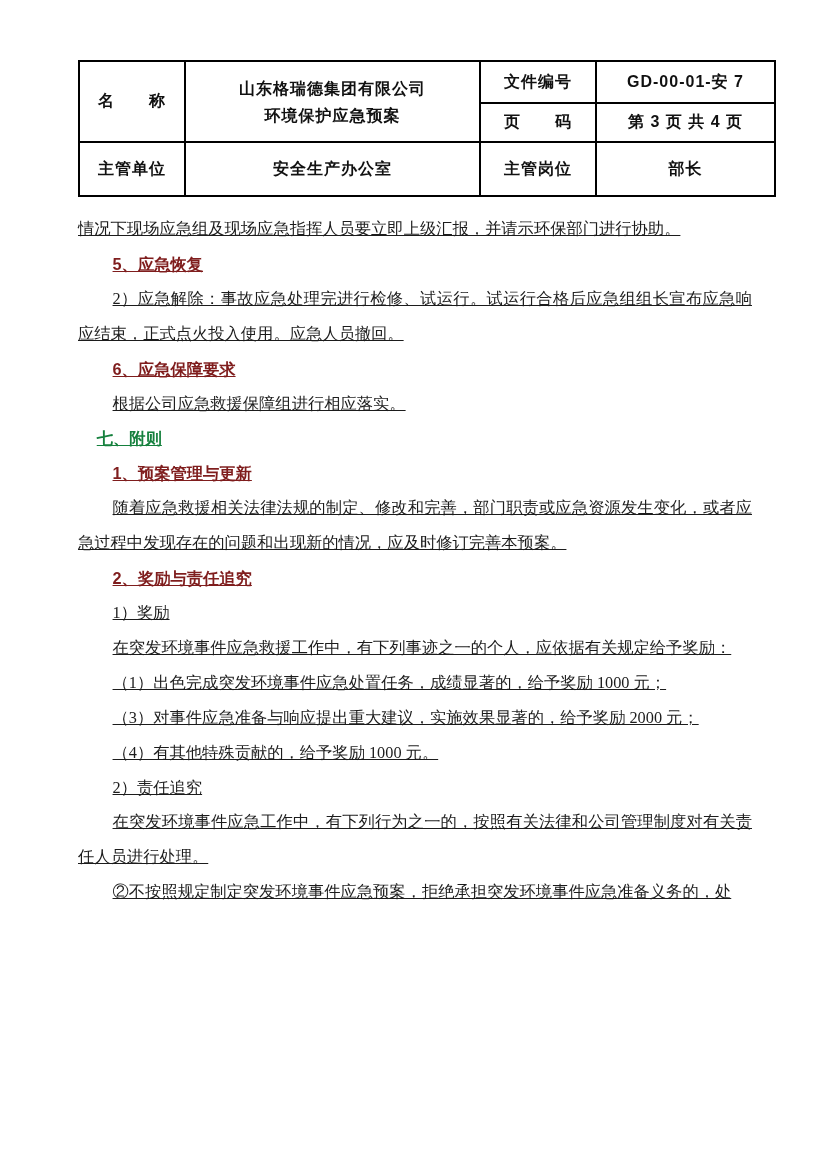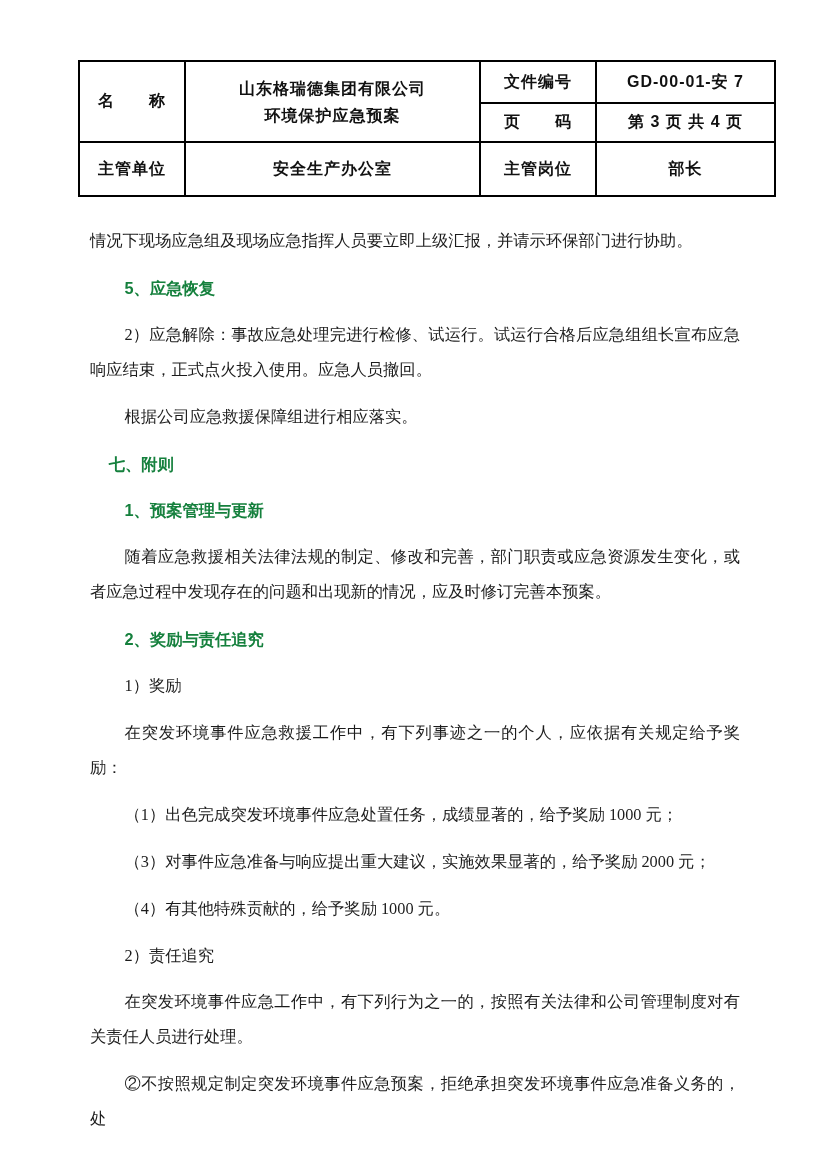--- a/index.html
+++ b/index.html
@@ -45,28 +45,28 @@
   .doc-body {
     position: absolute;
     left: 78px;
     top: 212px;
     width: 674px;
     font-size: 16.3px;
     line-height: 34.9px;
     text-align: justify;
     text-justify: inter-ideograph;
   }
-  .doc-body p { margin: 12px; padding: 0; }
+  .doc-body p { margin: 0; padding: 0; text-decoration: underline; }
   .plain   { text-indent: 0; }
   .indent  { text-indent: 2.12em; }
   .heading {
     text-indent: 2.12em;
     font-weight: bold;
     font-family: "Liberation Sans", "DejaVu Sans", sans-serif;
-    color: #15803d;
+    color: #7f1d1d;
   }
   .section {
     text-indent: 1.15em;
     font-weight: bold;
     font-family: "Liberation Sans", "DejaVu Sans", sans-serif;
     color: #15803d;
   }
 </style>
 </head>
 <body>
@@ -92,20 +92,21 @@
     <td class="col-3">主管岗位</td>
     <td class="col-4">部长</td>
   </tr>
 </tbody>
   </table>
 
 <div class="doc-body">
     <p class="plain">情况下现场应急组及现场应急指挥人员要立即上级汇报，并请示环保部门进行协助。</p>
     <p class="heading">5、应急恢复</p>
     <p class="indent">2）应急解除：事故应急处理完进行检修、试运行。试运行合格后应急组组长宣布应急响应结束，正式点火投入使用。应急人员撤回。</p>
+    <p class="heading">6、应急保障要求</p>
     <p class="indent">根据公司应急救援保障组进行相应落实。</p>
     <p class="section">七、附则</p>
     <p class="heading">1、预案管理与更新</p>
     <p class="indent">随着应急救援相关法律法规的制定、修改和完善，部门职责或应急资源发生变化，或者应急过程中发现存在的问题和出现新的情况，应及时修订完善本预案。</p>
     <p class="heading">2、奖励与责任追究</p>
     <p class="indent">1）奖励</p>
     <p class="indent">在突发环境事件应急救援工作中，有下列事迹之一的个人，应依据有关规定给予奖励：</p>
     <p class="indent">（1）出色完成突发环境事件应急处置任务，成绩显著的，给予奖励 1000 元；</p>
     <p class="indent">（3）对事件应急准备与响应提出重大建议，实施效果显著的，给予奖励 2000 元；</p>
     <p class="indent">（4）有其他特殊贡献的，给予奖励 1000 元。</p>

